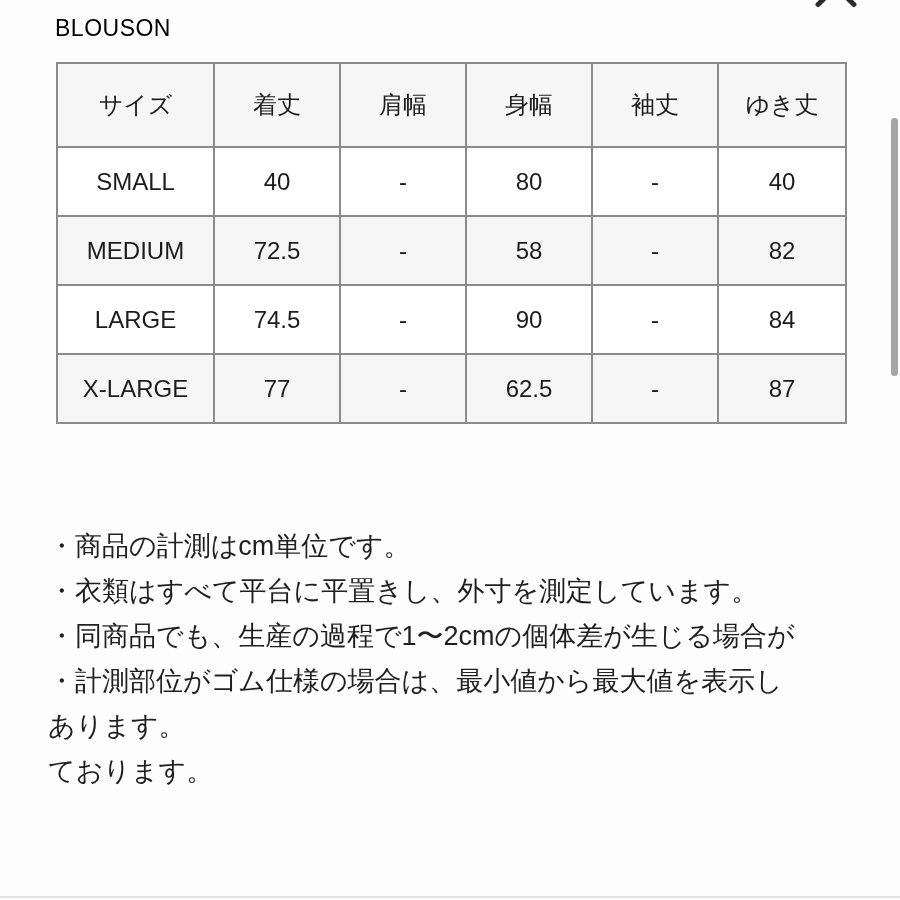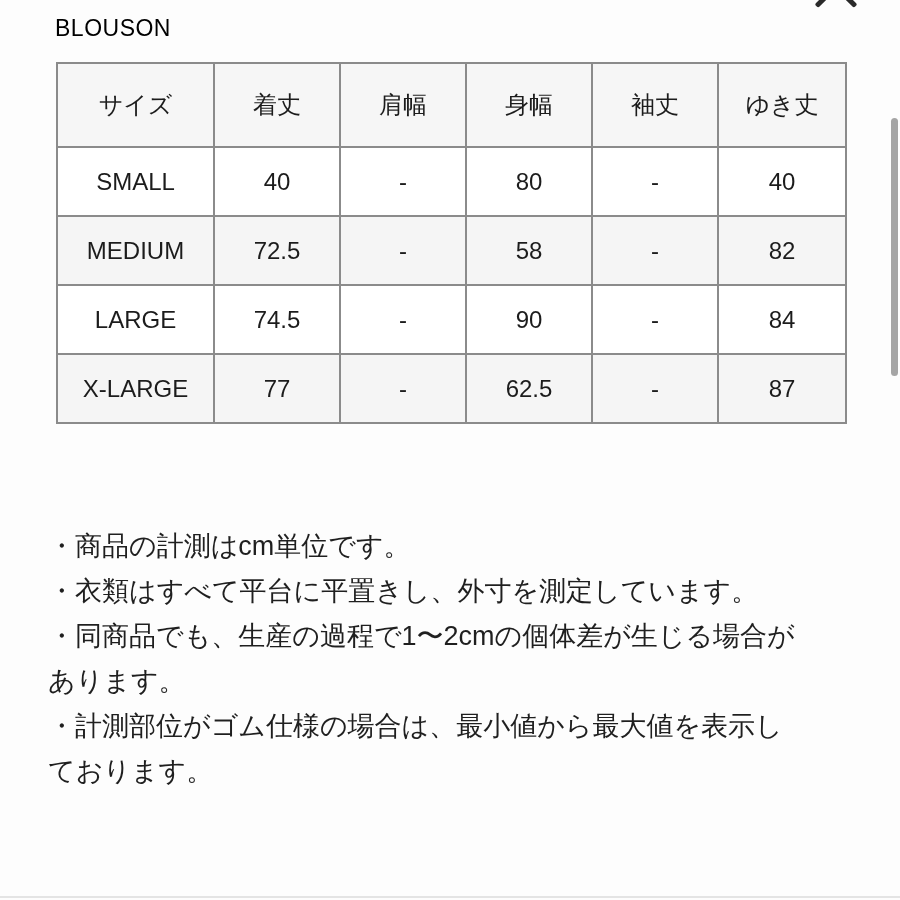--- a/index.html
+++ b/index.html
@@ -138,19 +138,19 @@
       <td>-</td>
       <td>87</td>
     </tr>
   </tbody>
 </table>
 
 <div class="notes">
   <div class="note-line">・商品の計測はcm単位です。</div>
   <div class="note-line">・衣類はすべて平台に平置きし、外寸を測定しています。</div>
   <div class="note-line">・同商品でも、生産の過程で1〜2cmの個体差が生じる場合が</div>
+  <div class="note-line">・計測部位がゴム仕様の場合は、最小値から最大値を表示し</div>
   <div class="note-line">あります。</div>
-  <div class="note-line">・計測部位がゴム仕様の場合は、最小値から最大値を表示し</div>
   <div class="note-line">ております。</div>
 </div>
 
 <div class="scrollbar-thumb"></div>
 <div class="bottom-divider"></div>
 
 </body></html>

